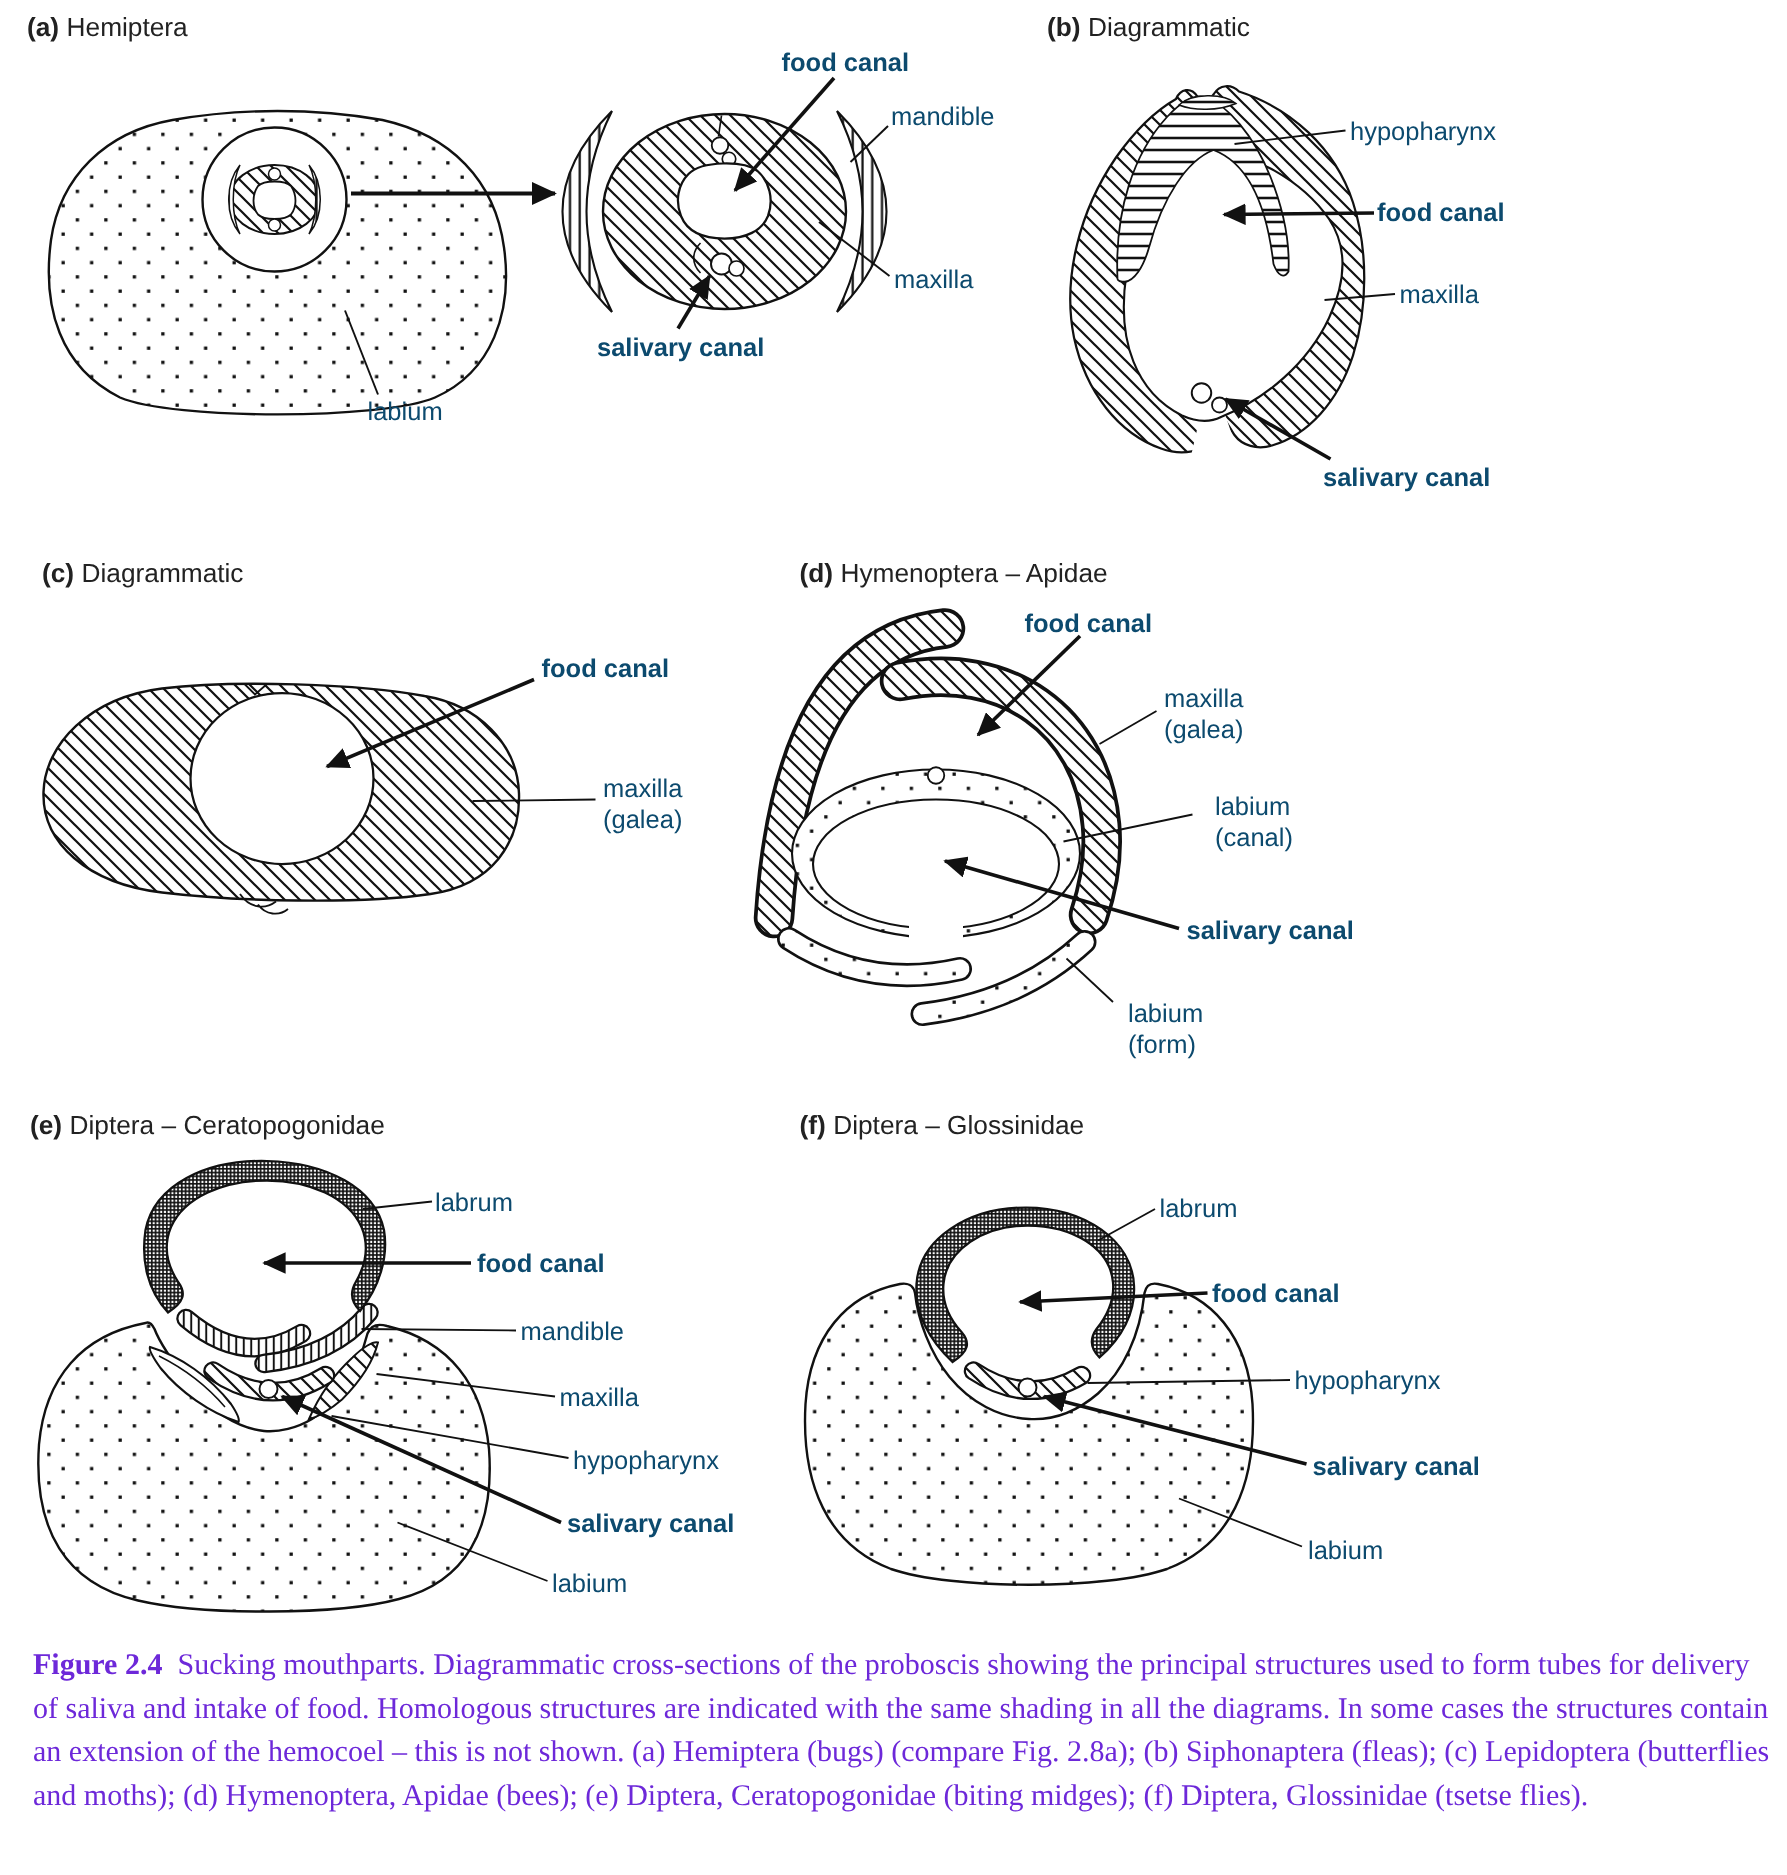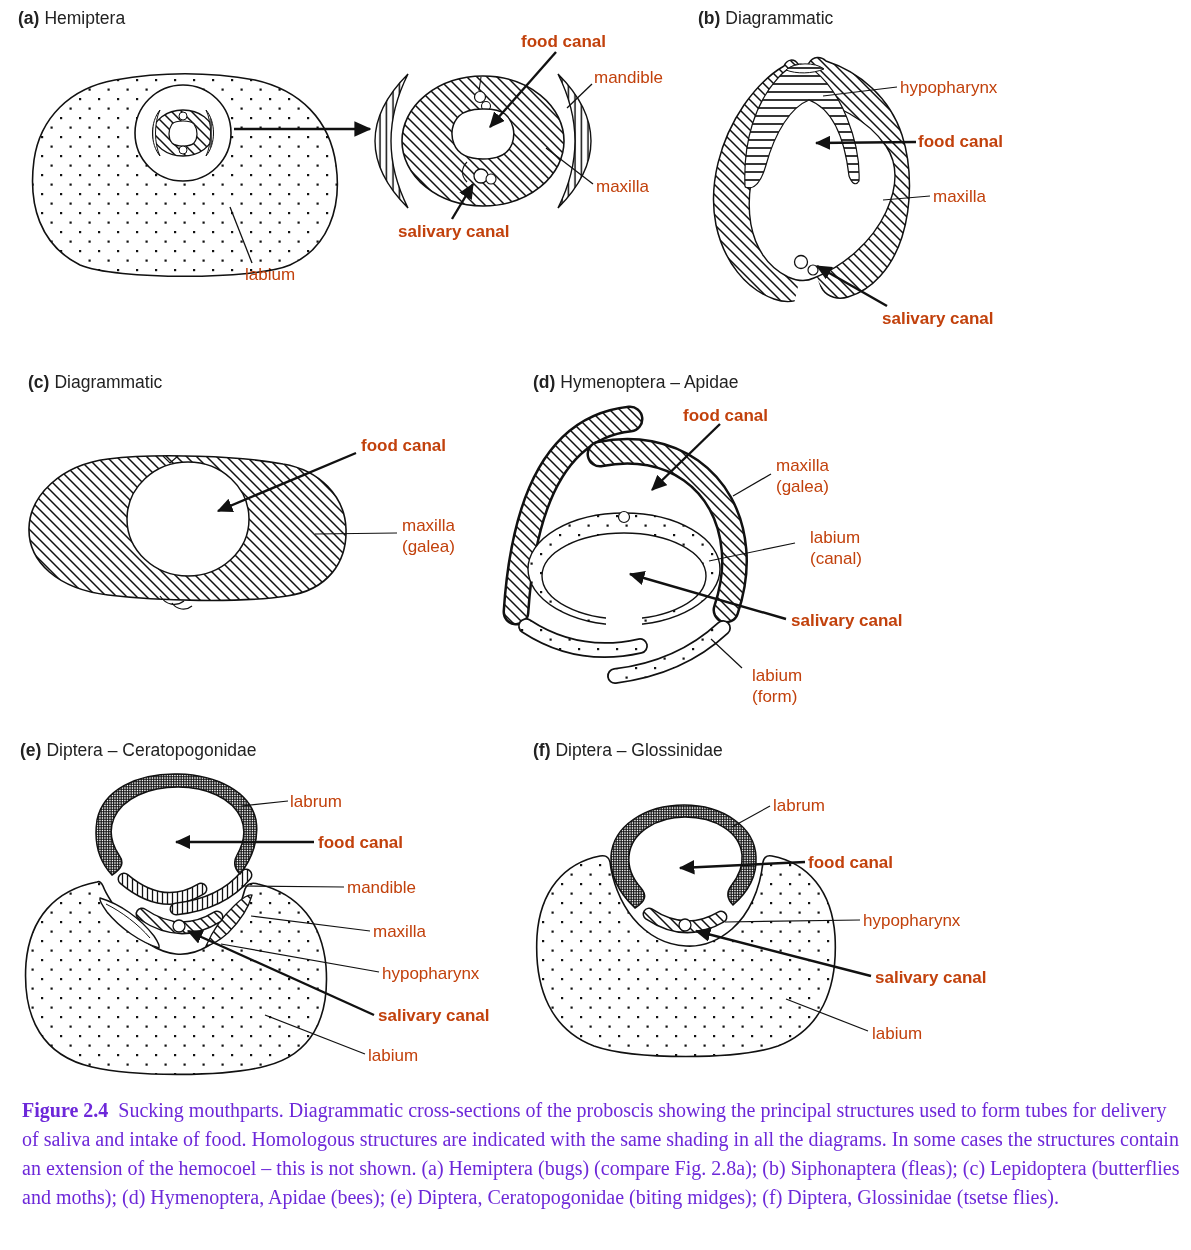--- a/index.html
+++ b/index.html
@@ -1,21 +1,21 @@
 <!DOCTYPE html>
 <html><head>
 <meta charset="utf-8">
 <style>
   html,body{margin:0;padding:0;background:#fff;}
   .page{position:relative;width:1191px;height:1250px;background:#fff;overflow:hidden;}
   .panel{position:absolute;}
   .panel svg{position:absolute;left:0;top:0;}
   .ttl{position:absolute;font:17.5px/1.2 "Liberation Sans",sans-serif;color:#222;white-space:nowrap;}
   .ttl .tag{font-weight:bold;margin-right:5px;}
-  .lbl{position:absolute;font:17px/1.25 "Liberation Sans",sans-serif;color:#c2410c;white-space:nowrap;}
+  .lbl{position:absolute;font:17px/1.25 "Liberation Sans",sans-serif;color:#0c4a6e;white-space:nowrap;}
   .lbl.b{font-weight:bold;}
   .caption{position:absolute;left:22px;top:1096px;width:1158px;
            font:20px/29px "Liberation Serif","DejaVu Serif",serif;color:#6d28d9;}
   .caption .figlbl{font-weight:bold;}
 </style>
 </head>
 <body>
 
 <div class="page">
 

